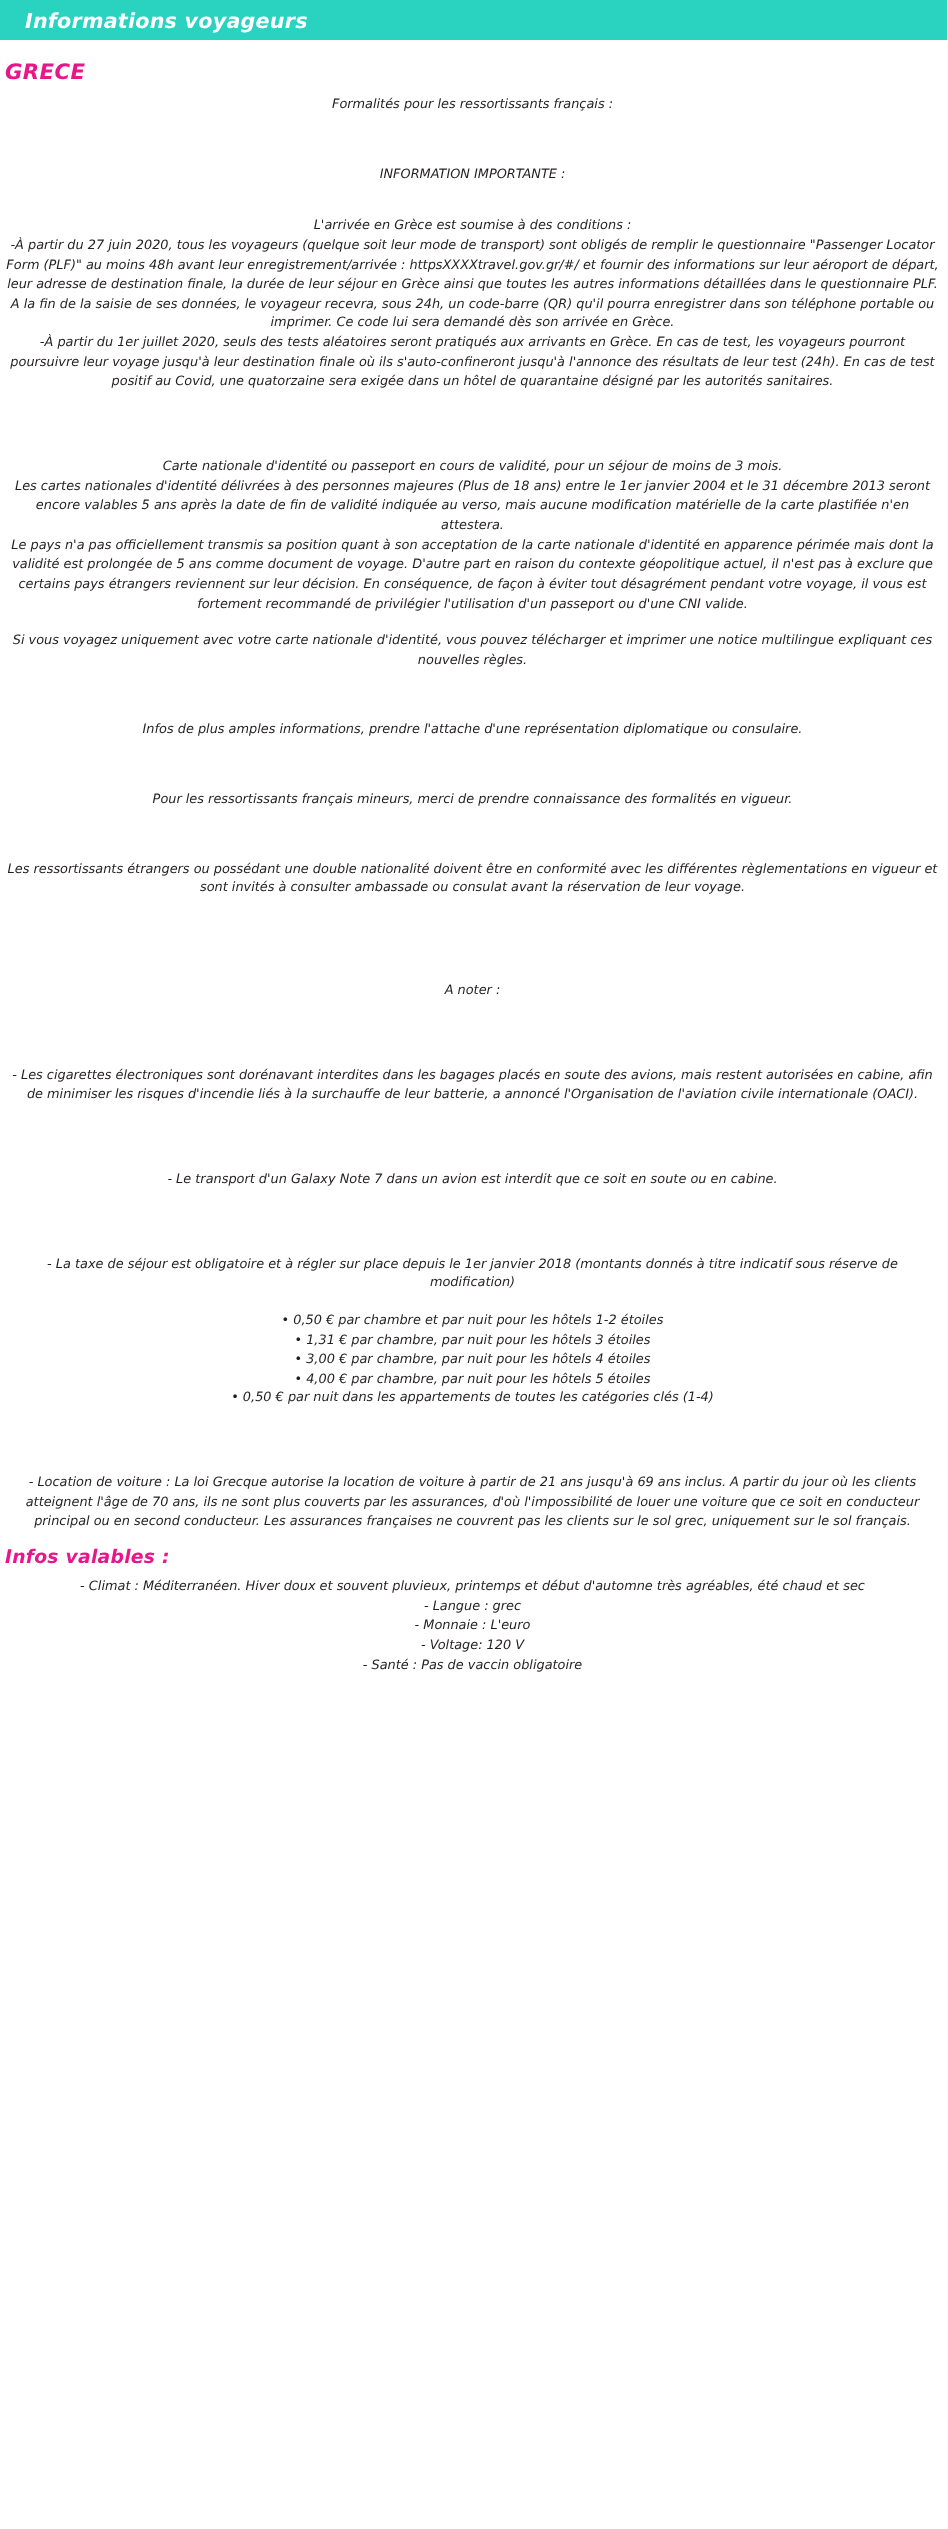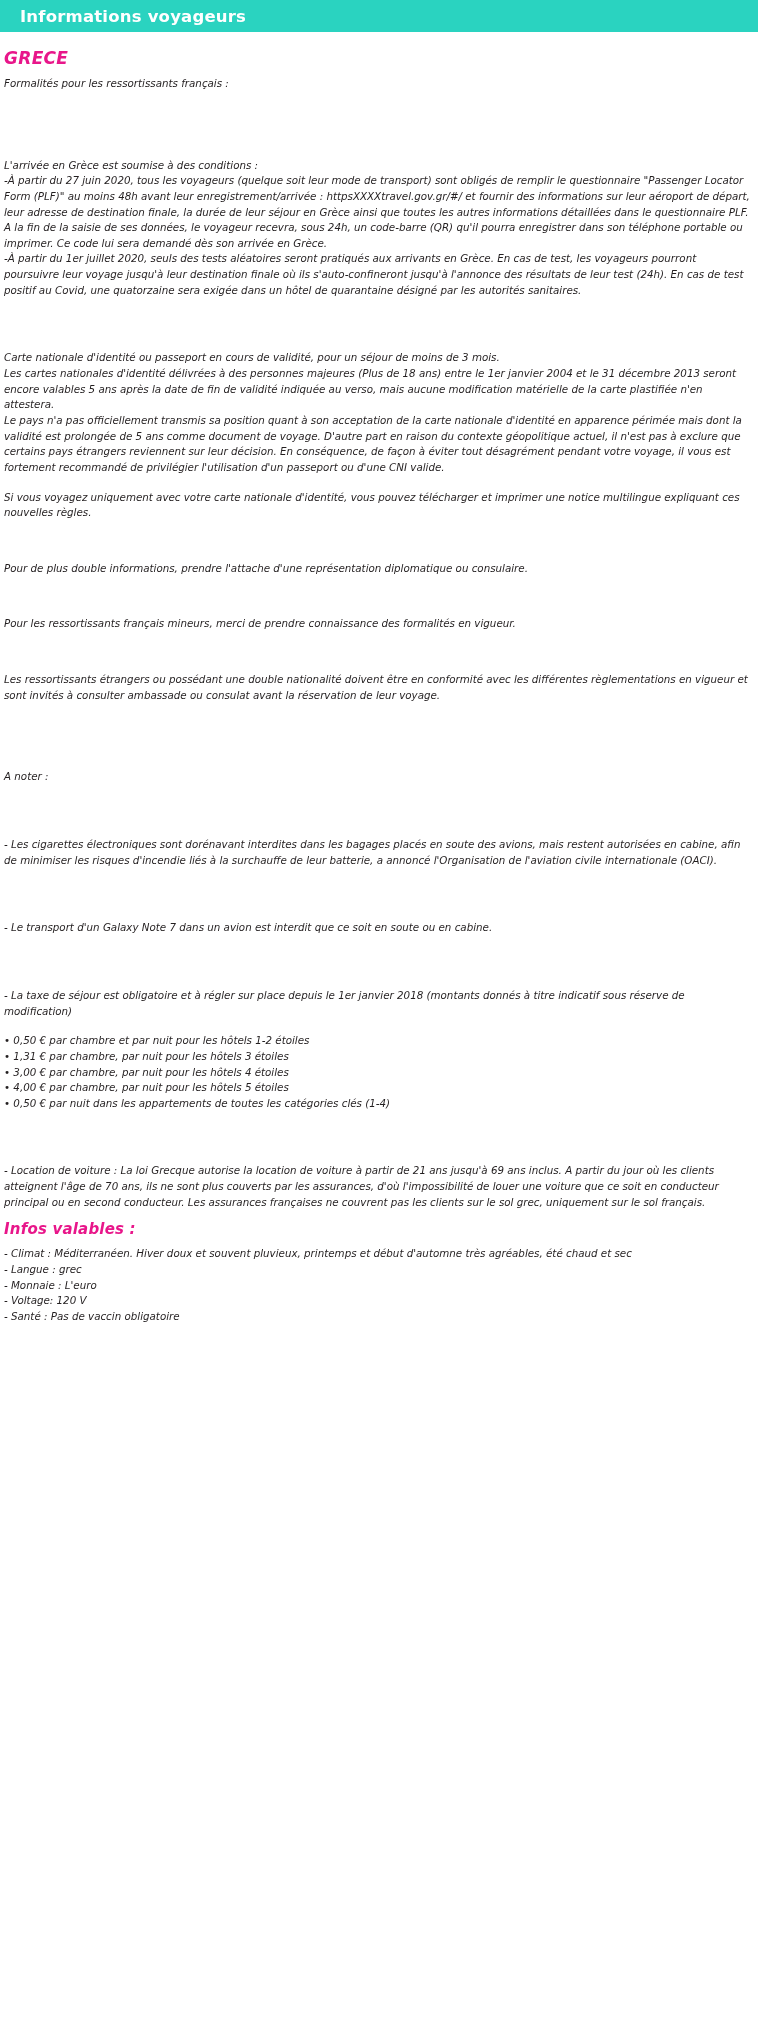--- a/index.html
+++ b/index.html
@@ -21,20 +21,21 @@
   .header-bar {
     background: #2ad3c0;
     height: 32px;
     display: flex;
     align-items: center;
     padding-left: 20px;
   }
   .header-title {
     color: #ffffff;
     font-size: 16.5px;
+    font-style: italic;
     font-weight: bold;
     letter-spacing: 0.2px;
     font-family: "DejaVu Sans", sans-serif;
   }
   .content {
     padding: 12px 6px 10px 4px;
   }
   .country-title {
     color: #e8168a;
     font-size: 17px;
@@ -49,21 +50,21 @@
     font-weight: bold;
     font-style: italic;
     margin: 10px 0 8px 0;
     letter-spacing: 0.2px;
   }
   p.para {
     font-size: 10.3px;
     font-style: italic;
     line-height: 1.52;
     margin: 0;
-    text-align: left;
+    text-align: center;
     color: #231f20;
   }
   .gap-s  { height: 14px; }
   .gap-m  { height: 26px; }
   .gap-l  { height: 40px; }
   .gap-xl { height: 52px; }
   .bullets p.para { margin: 0; }
 </style>
 </head>
 <body>
@@ -75,40 +76,41 @@
   </div>
 
   <div class="content">
 
     <div class="country-title">GRECE</div>
 
     <p class="para">Formalités pour les ressortissants français :</p>
 
     <div class="gap-l"></div>
 
+    <p class="para">INFORMATION IMPORTANTE :</p>
 
     <div class="gap-m"></div>
 
     <p class="para">L'arrivée en Grèce est soumise à des conditions :</p>
     <p class="para">-À partir du 27 juin 2020, tous les voyageurs (quelque soit leur mode de transport) sont obligés de remplir le questionnaire "Passenger Locator Form (PLF)" au moins 48h avant leur enregistrement/arrivée : httpsXXXXtravel.gov.gr/#/ et fournir des informations sur leur aéroport de départ, leur adresse de destination finale, la durée de leur séjour en Grèce ainsi que toutes les autres informations détaillées dans le questionnaire PLF. A la fin de la saisie de ses données, le voyageur recevra, sous 24h, un code-barre (QR) qu'il pourra enregistrer dans son téléphone portable ou imprimer. Ce code lui sera demandé dès son arrivée en Grèce.</p>
     <p class="para">-À partir du 1er juillet 2020, seuls des tests aléatoires seront pratiqués aux arrivants en Grèce. En cas de test, les voyageurs pourront poursuivre leur voyage jusqu'à leur destination finale où ils s'auto-confineront jusqu'à l'annonce des résultats de leur test (24h). En cas de test positif au Covid, une quatorzaine sera exigée dans un hôtel de quarantaine désigné par les autorités sanitaires.</p>
 
     <div class="gap-xl"></div>
 
     <p class="para">Carte nationale d'identité ou passeport en cours de validité, pour un séjour de moins de 3 mois.</p>
     <p class="para">Les cartes nationales d'identité délivrées à des personnes majeures (Plus de 18 ans) entre le 1er janvier 2004 et le 31 décembre 2013 seront encore valables 5 ans après la date de fin de validité indiquée au verso, mais aucune modification matérielle de la carte plastifiée n'en attestera.</p>
     <p class="para">Le pays n'a pas officiellement transmis sa position quant à son acceptation de la carte nationale d'identité en apparence périmée mais dont la validité est prolongée de 5 ans comme document de voyage. D'autre part en raison du contexte géopolitique actuel, il n'est pas à exclure que certains pays étrangers reviennent sur leur décision. En conséquence, de façon à éviter tout désagrément pendant votre voyage, il vous est fortement recommandé de privilégier l'utilisation d'un passeport ou d'une CNI valide.</p>
 
     <div class="gap-s"></div>
 
     <p class="para">Si vous voyagez uniquement avec votre carte nationale d'identité, vous pouvez télécharger et imprimer une notice multilingue expliquant ces nouvelles règles.</p>
 
     <div class="gap-l"></div>
 
-    <p class="para">Pour de plus double informations, prendre l'attache d'une représentation diplomatique ou consulaire.</p>
+    <p class="para">Infos de plus amples informations, prendre l'attache d'une représentation diplomatique ou consulaire.</p>
 
     <div class="gap-l"></div>
 
     <p class="para">Pour les ressortissants français mineurs, merci de prendre connaissance des formalités en vigueur.</p>
 
     <div class="gap-l"></div>
 
     <p class="para">Les ressortissants étrangers ou possédant une double nationalité doivent être en conformité avec les différentes règlementations en vigueur et sont invités à consulter ambassade ou consulat avant la réservation de leur voyage.</p>
 
     <div class="gap-xl"></div>

